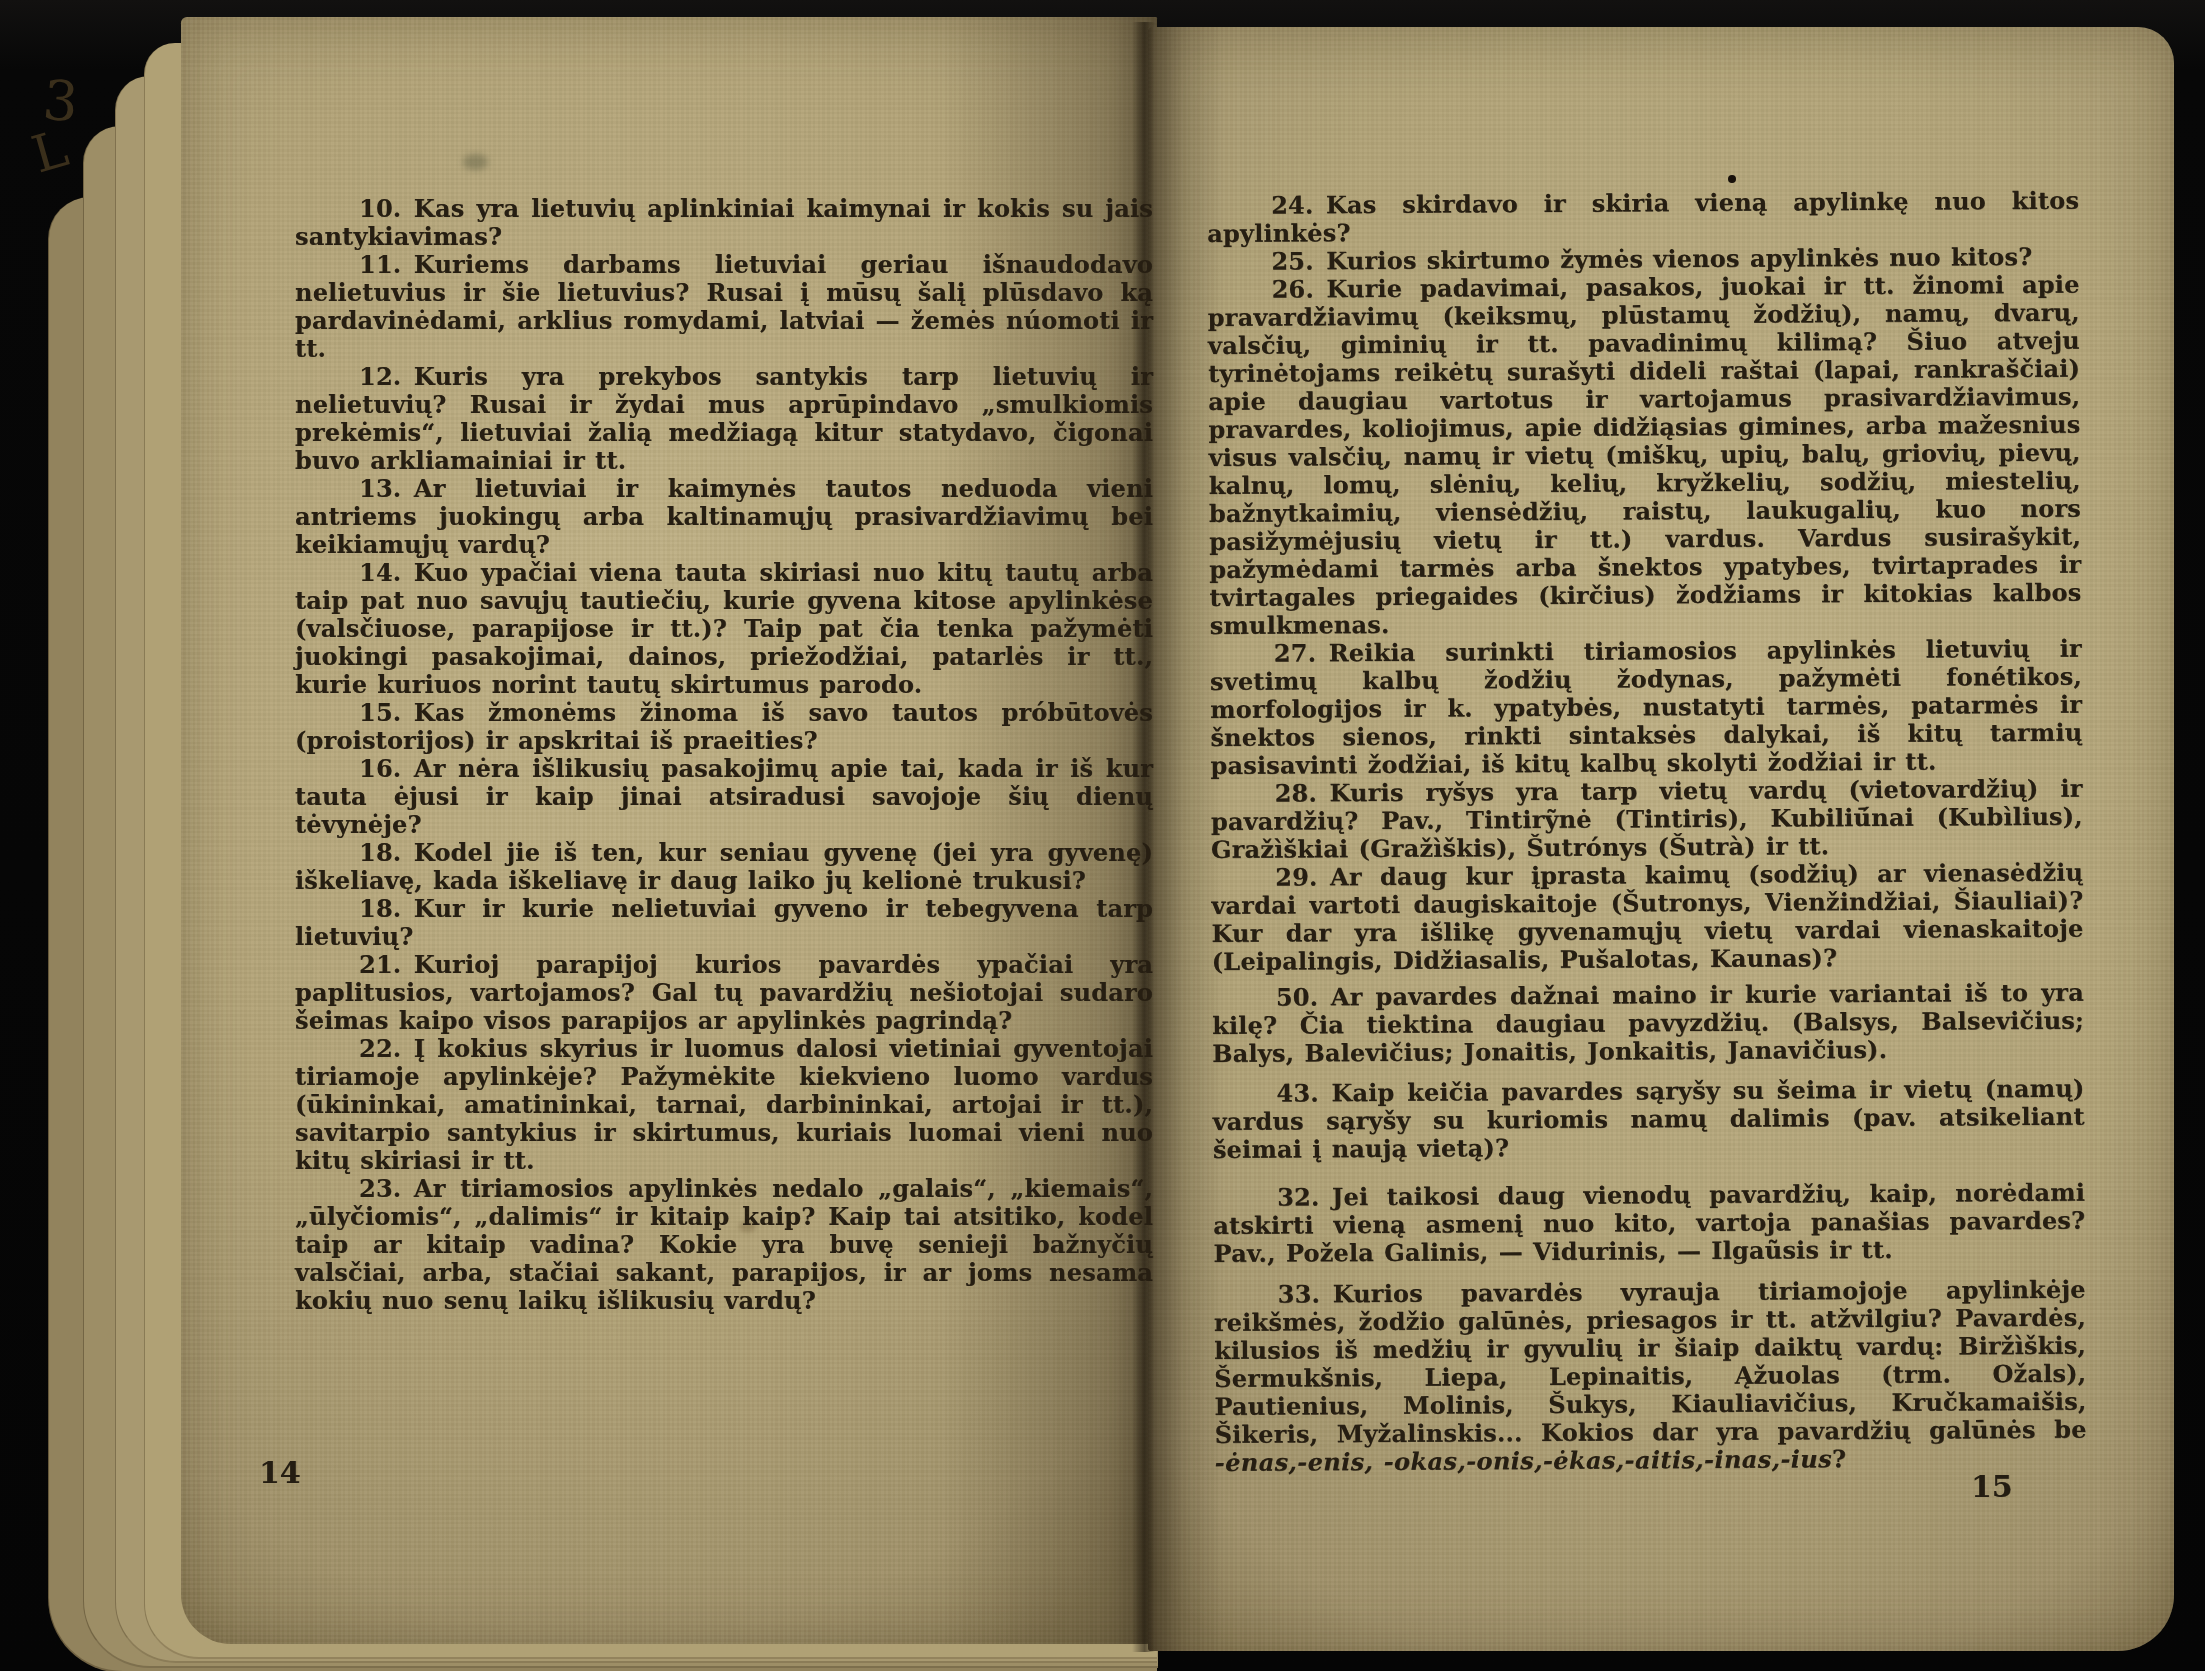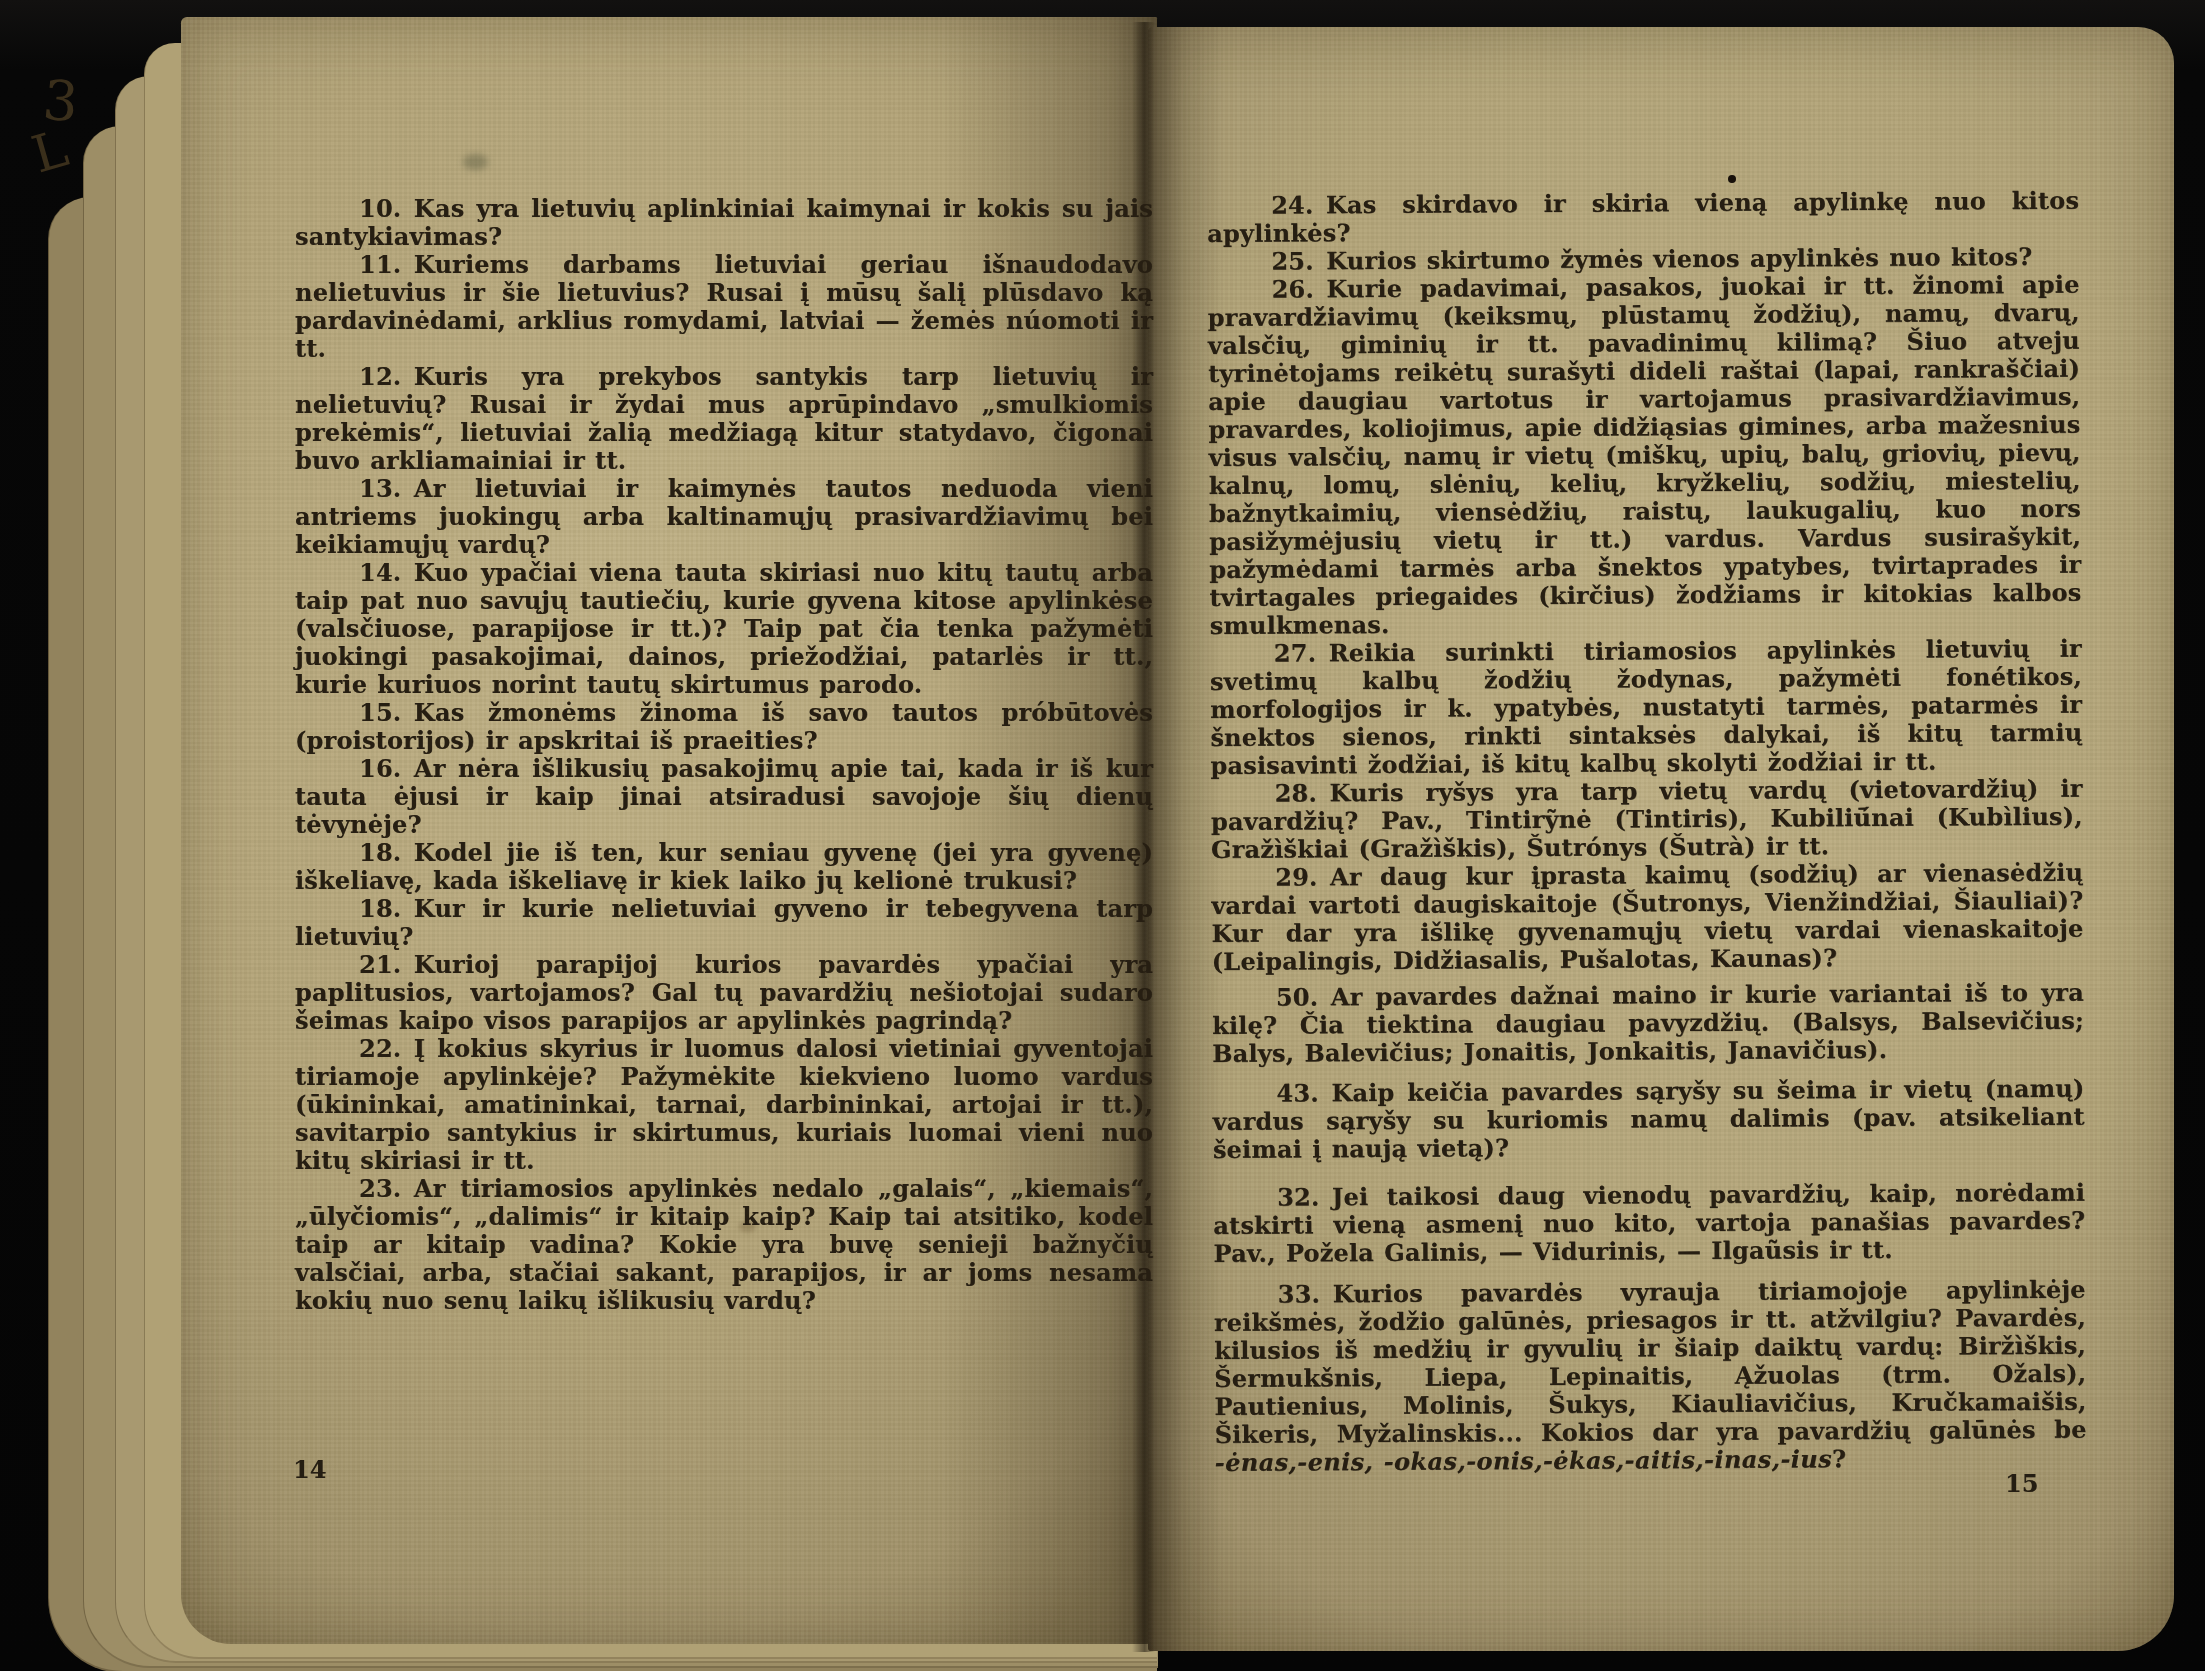--- a/index.html
+++ b/index.html
@@ -31,21 +31,21 @@
     background:linear-gradient(to right,rgba(20,14,6,0),rgba(20,14,6,.55) 55%,rgba(20,14,6,0));}
   
   .textcol{position:absolute;color:#261e12;font-weight:700;font-size:24px;line-height:28px;
     text-align:justify;letter-spacing:0.2px;word-spacing:1.6px;
     text-shadow:0.3px 0.3px 0.6px rgba(38,30,18,.55);}
   .text-left{left:257px;top:195px;width:858px;margin-left:38px;}
   .text-right{left:1207px;top:192px;width:872px;transform:rotate(-.35deg);transform-origin:top left;}
   .q{margin:0;text-indent:64px;}
   .qnum{margin-right:12.5px;}
   .q i{letter-spacing:0.4px;}
-  .pagenum{position:absolute;font-weight:700;font-size:24px;color:#241d12;text-shadow:0.3px 0.3px 0.6px rgba(38,30,18,.5);margin-left:34px;}
+  .pagenum{position:absolute;font-weight:700;font-size:30px;color:#241d12;text-shadow:0.3px 0.3px 0.6px rgba(38,30,18,.5);}
   .pn-left{left:259px;top:1455px;}
   .pn-right{left:1971px;top:1469px;}
   
   .hw{position:absolute;color:#44361f;opacity:.85;font-weight:400;}
   .hw3{left:43px;top:69px;font-size:55px;transform:rotate(5deg);}
   .hwL{left:33px;top:122px;font-size:51px;transform:rotate(-16deg);}
   .speck{position:absolute;border-radius:50%;}
   .speck-a{left:1728px;top:175px;width:7.8px;height:7.8px;background:#17100a;}
   .speck-b{left:463px;top:154px;width:25px;height:15.6px;background:rgba(55,62,40,.32);filter:blur(3.1px);}
   .speck-c{left:739px;top:1221px;width:17px;height:11px;background:rgba(92,74,40,.3);filter:blur(2.3px);}
@@ -73,21 +73,21 @@
 
   <div class="textcol text-left">
 
   <p class="q"><span class="qnum">10.</span><span>Kas yra lietuvių aplinkiniai kaimynai ir kokis su jais santykiavimas?</span></p>
       <p class="q"><span class="qnum">11.</span><span>Kuriems darbams lietuviai geriau išnaudodavo nelietuvius ir šie lietuvius? Rusai į mūsų šalį plūsdavo ką pardavinėdami, arklius romydami, latviai — žemės núomoti ir tt.</span></p>
       <p class="q"><span class="qnum">12.</span><span>Kuris yra prekybos santykis tarp lietuvių ir nelietuvių? Rusai ir žydai mus aprūpindavo „smulkiomis prekėmis“, lietuviai žalią medžiagą kitur statydavo, čigonai buvo arkliamainiai ir tt.</span></p>
       <p class="q"><span class="qnum">13.</span><span>Ar lietuviai ir kaimynės tautos neduoda vieni antriems juokingų arba kaltinamųjų prasivardžiavimų bei keikiamųjų vardų?</span></p>
       <p class="q"><span class="qnum">14.</span><span>Kuo ypačiai viena tauta skiriasi nuo kitų tautų arba taip pat nuo savųjų tautiečių, kurie gyvena kitose apylinkėse (valsčiuose, parapijose ir tt.)? Taip pat čia tenka pažymėti juokingi pasakojimai, dainos, priežodžiai, patarlės ir tt., kurie kuriuos norint tautų skirtumus parodo.</span></p>
       <p class="q"><span class="qnum">15.</span><span>Kas žmonėms žinoma iš savo tautos próbūtovės (proistorijos) ir apskritai iš praeities?</span></p>
       <p class="q"><span class="qnum">16.</span><span>Ar nėra išlikusių pasakojimų apie tai, kada ir iš kur tauta ėjusi ir kaip jinai atsiradusi savojoje šių dienų tėvynėje?</span></p>
-      <p class="q"><span class="qnum">18.</span><span>Kodel jie iš ten, kur seniau gyvenę (jei yra gyvenę) iškeliavę, kada iškeliavę ir kiek laiko jų kelionė trukusi?</span></p>
+      <p class="q"><span class="qnum">18.</span><span>Kodel jie iš ten, kur seniau gyvenę (jei yra gyvenę) iškeliavę, kada iškeliavę ir daug laiko jų kelionė trukusi?</span></p>
       <p class="q"><span class="qnum">18.</span><span>Kur ir kurie nelietuviai gyveno ir tebegyvena tarp lietuvių?</span></p>
       <p class="q"><span class="qnum">21.</span><span>Kurioj parapijoj kurios pavardės ypačiai yra paplitusios, vartojamos? Gal tų pavardžių nešiotojai sudaro šeimas kaipo visos parapijos ar apylinkės pagrindą?</span></p>
       <p class="q"><span class="qnum">22.</span><span>Į kokius skyrius ir luomus dalosi vietiniai gyventojai tiriamoje apylinkėje? Pažymėkite kiekvieno luomo vardus (ūkininkai, amatininkai, tarnai, darbininkai, artojai ir tt.), savitarpio santykius ir skirtumus, kuriais luomai vieni nuo kitų skiriasi ir tt.</span></p>
       <p class="q"><span class="qnum">23.</span><span>Ar tiriamosios apylinkės nedalo „galais“, „kiemais“, „ūlyčiomis“, „dalimis“ ir kitaip kaip? Kaip tai atsitiko, kodel taip ar kitaip vadina? Kokie yra buvę senieji bažnyčių valsčiai, arba, stačiai sakant, parapijos, ir ar joms nesama kokių nuo senų laikų išlikusių vardų?</span></p>
     </div>
 
   <div class="textcol text-right">
 
   <p class="q"><span class="qnum">24.</span><span>Kas skirdavo ir skiria vieną apylinkę nuo kitos apylinkės?</span></p>
       <p class="q"><span class="qnum">25.</span><span>Kurios skirtumo žymės vienos apylinkės nuo kitos?</span></p>

